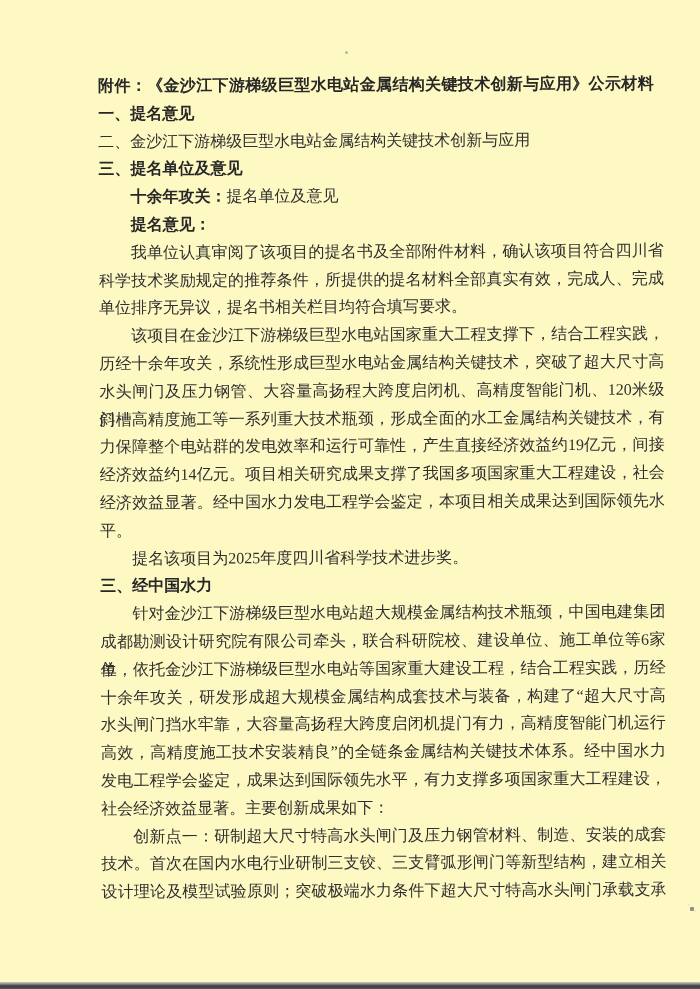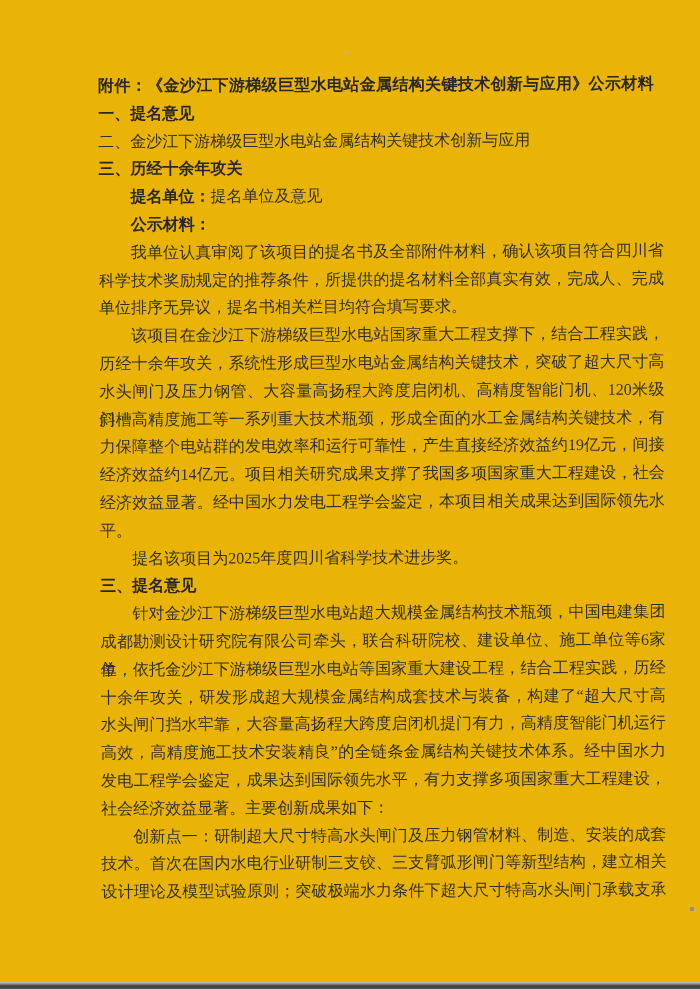--- a/index.html
+++ b/index.html
@@ -5,21 +5,21 @@
   html, body { margin: 0; padding: 0; }
   body {
     width: 700px; height: 989px;
     background: #ffffff;
     overflow: hidden;
     position: relative;
     font-family: "Liberation Serif", "DejaVu Serif", serif;
   }
   .page {
     position: absolute; inset: 0;
-    background: #eab308;
+    background: #fef9c3;
   }
   .content {
     position: absolute;
     left: 98px; top: 72px; width: 565px;
     transform: rotate(-0.25deg);
     transform-origin: 0 0;
     color: #2f2f2f;
     font-size: 16px;
   }
   .line {
@@ -53,36 +53,36 @@
   }
 </style>
 </head>
 <body>
 
 <div class="page">
   <div class="content">
       <div class="line title-line"><span class="run bold">附件：《金沙江下游梯级巨型水电站金属结构关键技术创新与应用》公示材料</span></div>
       <div class="line"><span class="run bold">一、提名意见</span></div>
       <div class="line"><span class="run">二、金沙江下游梯级巨型水电站金属结构关键技术创新与应用</span></div>
-      <div class="line"><span class="run bold">三、历经十余年攻关</span></div>
-      <div class="line ind"><span class="run bold">提名单位：</span><span class="run">提名单位及意见</span></div>
-      <div class="line ind"><span class="run bold">公示材料：</span></div>
+      <div class="line"><span class="run bold">三、提名单位及意见</span></div>
+      <div class="line ind"><span class="run bold">十余年攻关：</span><span class="run">提名单位及意见</span></div>
+      <div class="line ind"><span class="run bold">提名意见：</span></div>
       <div class="line just ind"><span class="run">我单位认真审阅了该项目的提名书及全部附件材料，确认该项目符合四川省</span></div>
       <div class="line just"><span class="run">科学技术奖励规定的推荐条件，所提供的提名材料全部真实有效，完成人、完成</span></div>
       <div class="line"><span class="run">单位排序无异议，提名书相关栏目均符合填写要求。</span></div>
       <div class="line just ind"><span class="run">该项目在金沙江下游梯级巨型水电站国家重大工程支撑下，结合工程实践，</span></div>
       <div class="line just"><span class="run">历经十余年攻关，系统性形成巨型水电站金属结构关键技术，突破了超大尺寸高</span></div>
       <div class="line just"><span class="run">水头闸门及压力钢管、大容量高扬程大跨度启闭机、高精度智能门机、120米级斜</span></div>
       <div class="line just"><span class="run">门槽高精度施工等一系列重大技术瓶颈，形成全面的水工金属结构关键技术，有</span></div>
       <div class="line just"><span class="run">力保障整个电站群的发电效率和运行可靠性，产生直接经济效益约19亿元，间接</span></div>
       <div class="line just"><span class="run">经济效益约14亿元。项目相关研究成果支撑了我国多项国家重大工程建设，社会</span></div>
       <div class="line just"><span class="run">经济效益显著。经中国水力发电工程学会鉴定，本项目相关成果达到国际领先水</span></div>
       <div class="line"><span class="run">平。</span></div>
       <div class="line ind"><span class="run">提名该项目为2025年度四川省科学技术进步奖。</span></div>
-      <div class="line"><span class="run bold">三、提名意见</span></div>
+      <div class="line"><span class="run bold">三、经中国水力</span></div>
       <div class="line just ind"><span class="run">针对金沙江下游梯级巨型水电站超大规模金属结构技术瓶颈，中国电建集团</span></div>
       <div class="line just"><span class="run">成都勘测设计研究院有限公司牵头，联合科研院校、建设单位、施工单位等6家单</span></div>
       <div class="line just"><span class="run">位，依托金沙江下游梯级巨型水电站等国家重大建设工程，结合工程实践，历经</span></div>
       <div class="line just"><span class="run">十余年攻关，研发形成超大规模金属结构成套技术与装备，构建了“超大尺寸高</span></div>
       <div class="line just"><span class="run">水头闸门挡水牢靠，大容量高扬程大跨度启闭机提门有力，高精度智能门机运行</span></div>
       <div class="line just"><span class="run">高效，高精度施工技术安装精良”的全链条金属结构关键技术体系。经中国水力</span></div>
       <div class="line just"><span class="run">发电工程学会鉴定，成果达到国际领先水平，有力支撑多项国家重大工程建设，</span></div>
       <div class="line"><span class="run">社会经济效益显著。主要创新成果如下：</span></div>
       <div class="line just ind"><span class="run">创新点一：研制超大尺寸特高水头闸门及压力钢管材料、制造、安装的成套</span></div>
       <div class="line just"><span class="run">技术。首次在国内水电行业研制三支铰、三支臂弧形闸门等新型结构，建立相关</span></div>

